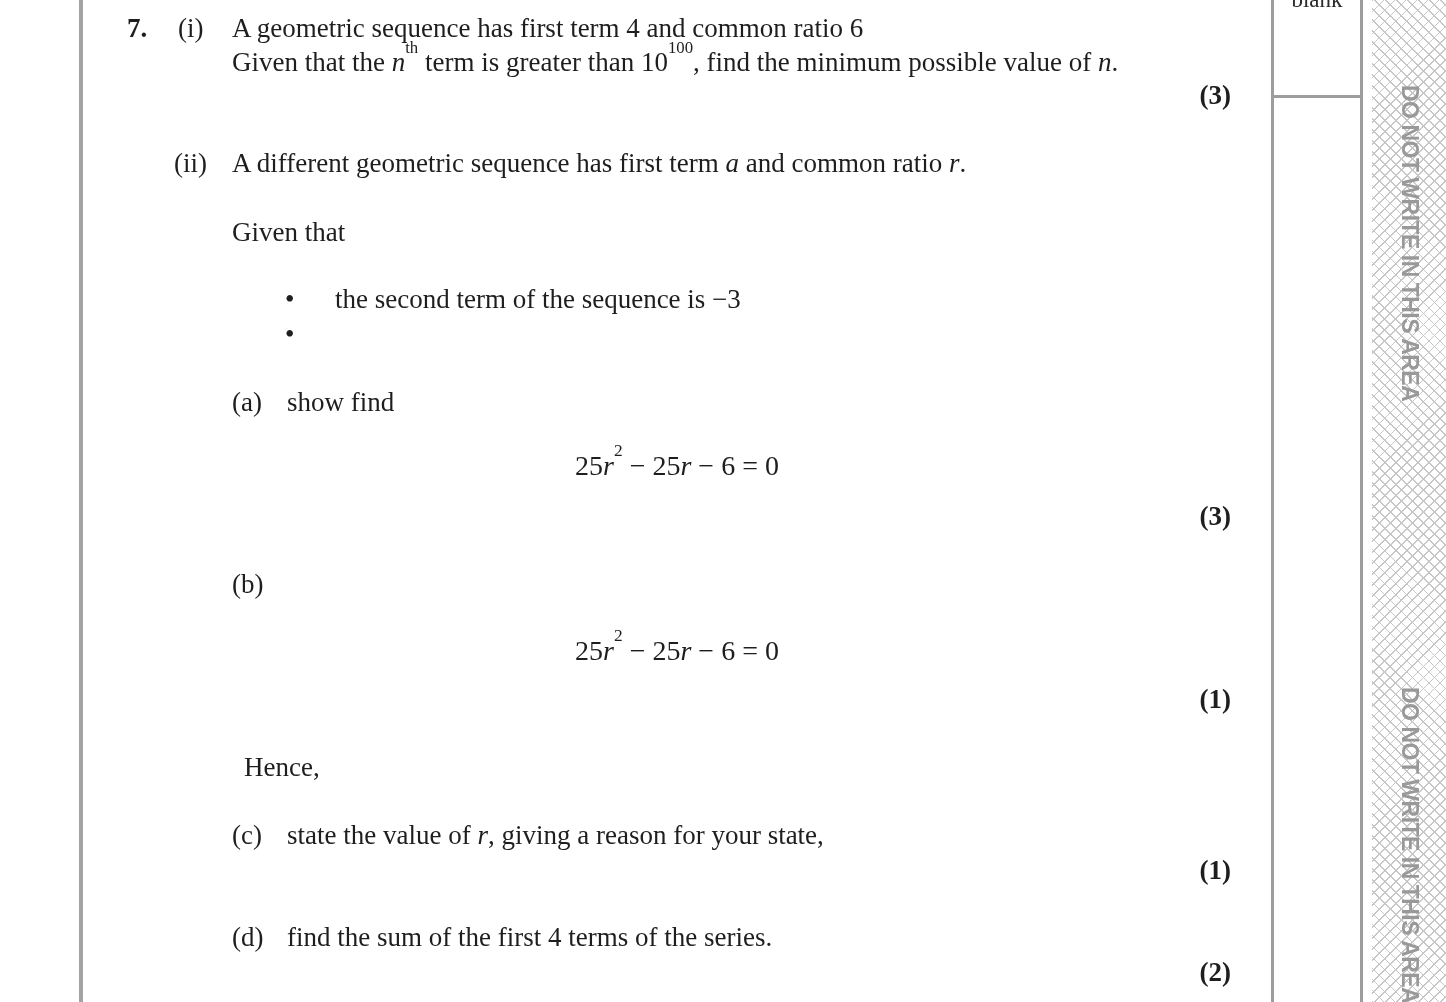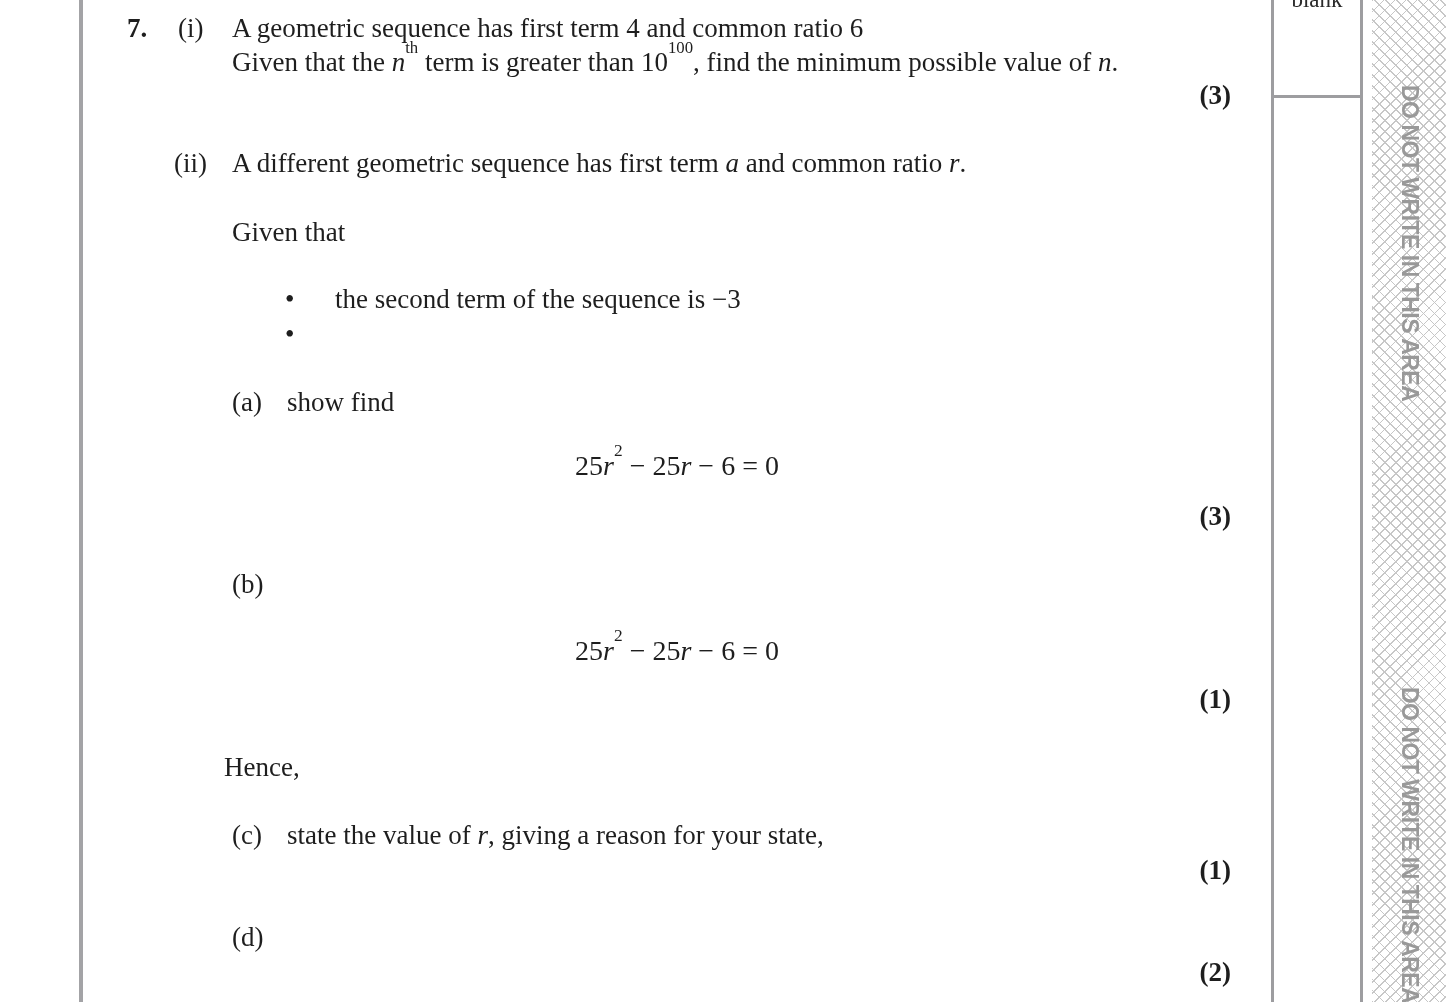--- a/index.html
+++ b/index.html
@@ -116,29 +116,30 @@
 
   <div class="row" style="top:569px">
     <span class="abs" style="left:232px">(b)</span>
   </div>
 
   <div class="eqrow" style="top:635px"><span>25</span><i>r</i><sup class="s">2</sup><span> − 25</span><i>r</i><span> − 6 = 0</span></div>
 
   <div class="mark" style="top:684px">(1)</div>
 
   <div class="row" style="top:752px">
-    <span class="abs" style="left:224px">Hence,</span>
+    <span class="abs" style="left:244px">Hence,</span>
   </div>
 
   <div class="row" style="top:820px">
     <span class="abs" style="left:232px">(c)</span>
     <span class="abs" style="left:287px"><span>state the value of </span><i>r</i><span>, giving a reason for your state,</span></span>
   </div>
 
   <div class="mark" style="top:855px">(1)</div>
 
   <div class="row" style="top:922px">
     <span class="abs" style="left:232px">(d)</span>
+    <span class="abs" style="left:287px">find the sum of the first 4 terms of the series.</span>
   </div>
 
   <div class="mark" style="top:957px">(2)</div>
 
 </div>
 
 </body></html>

